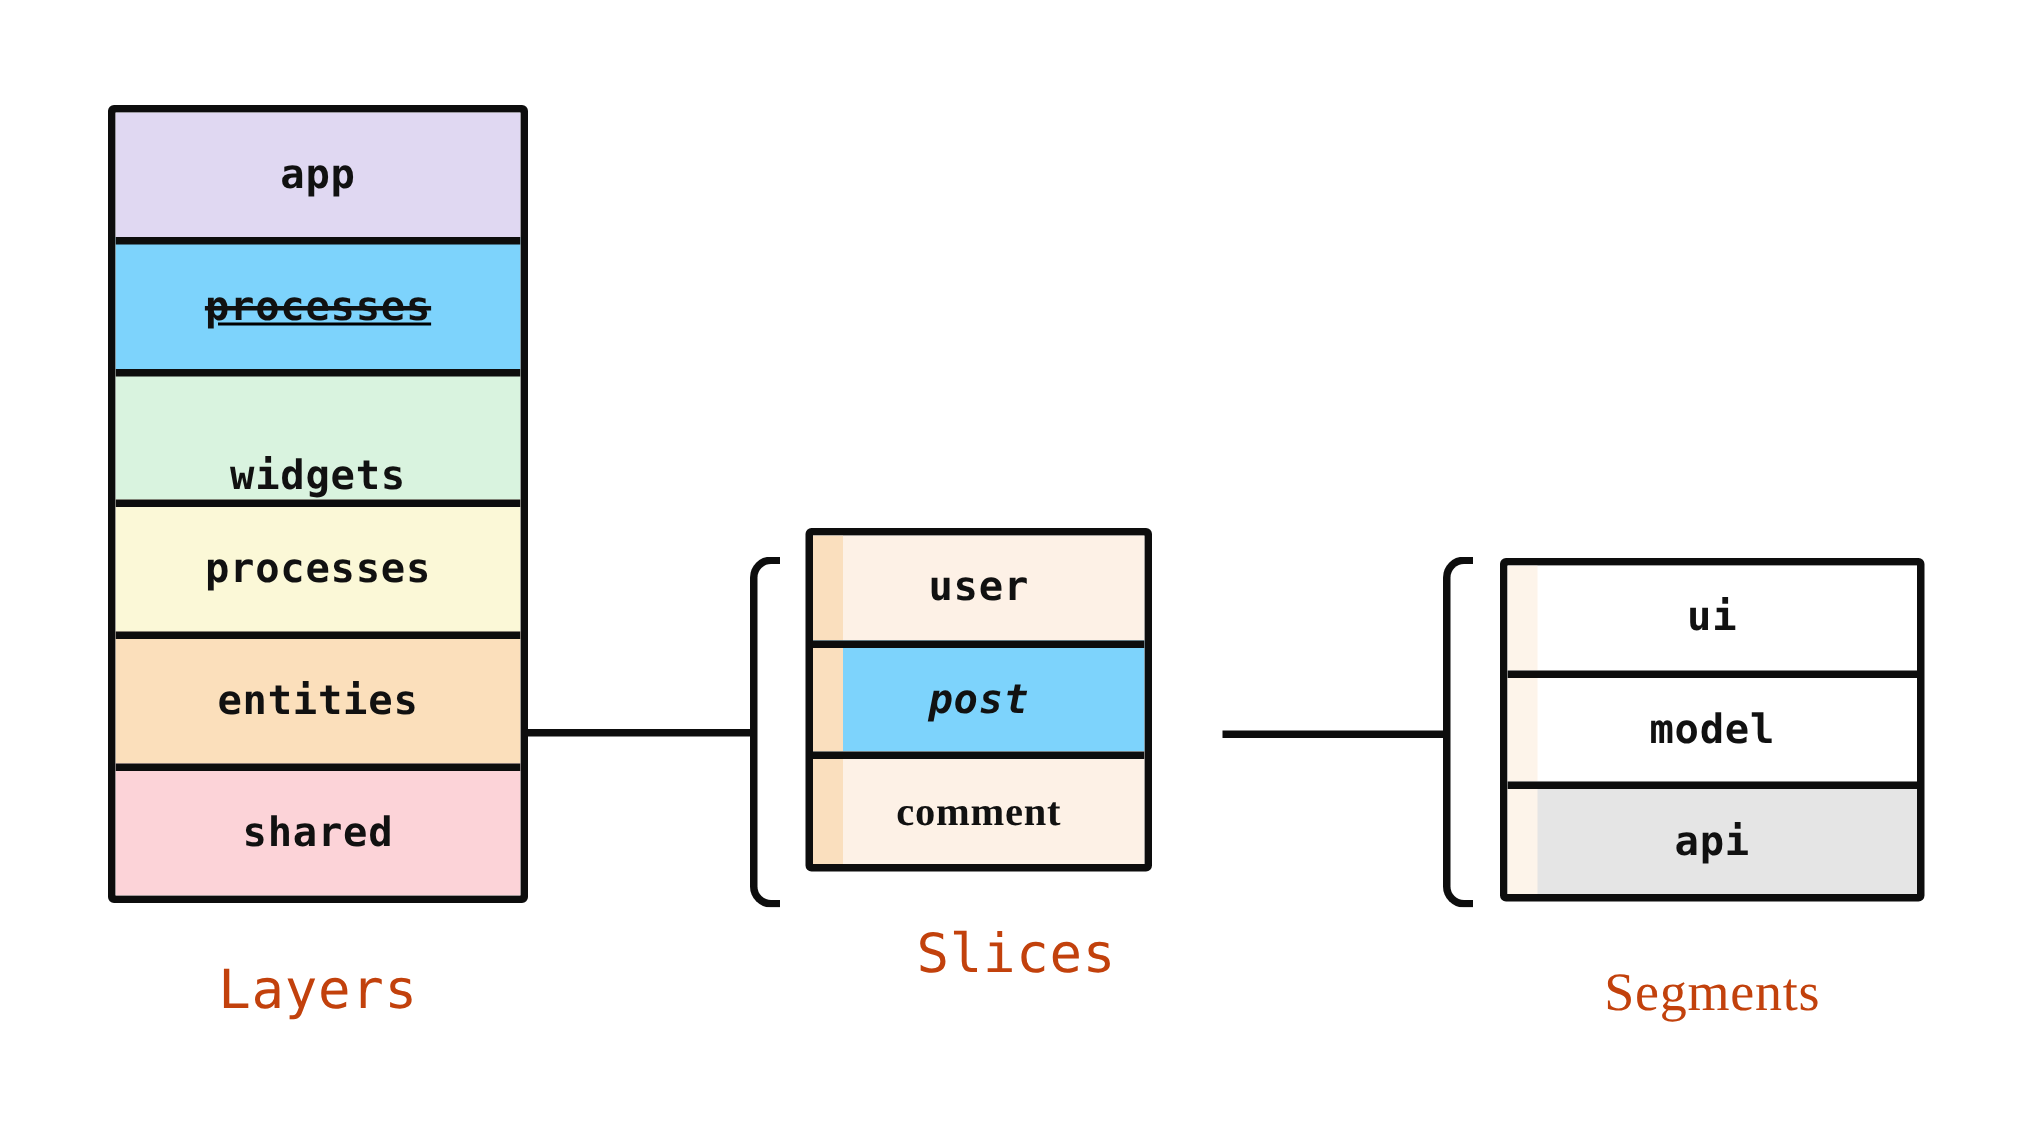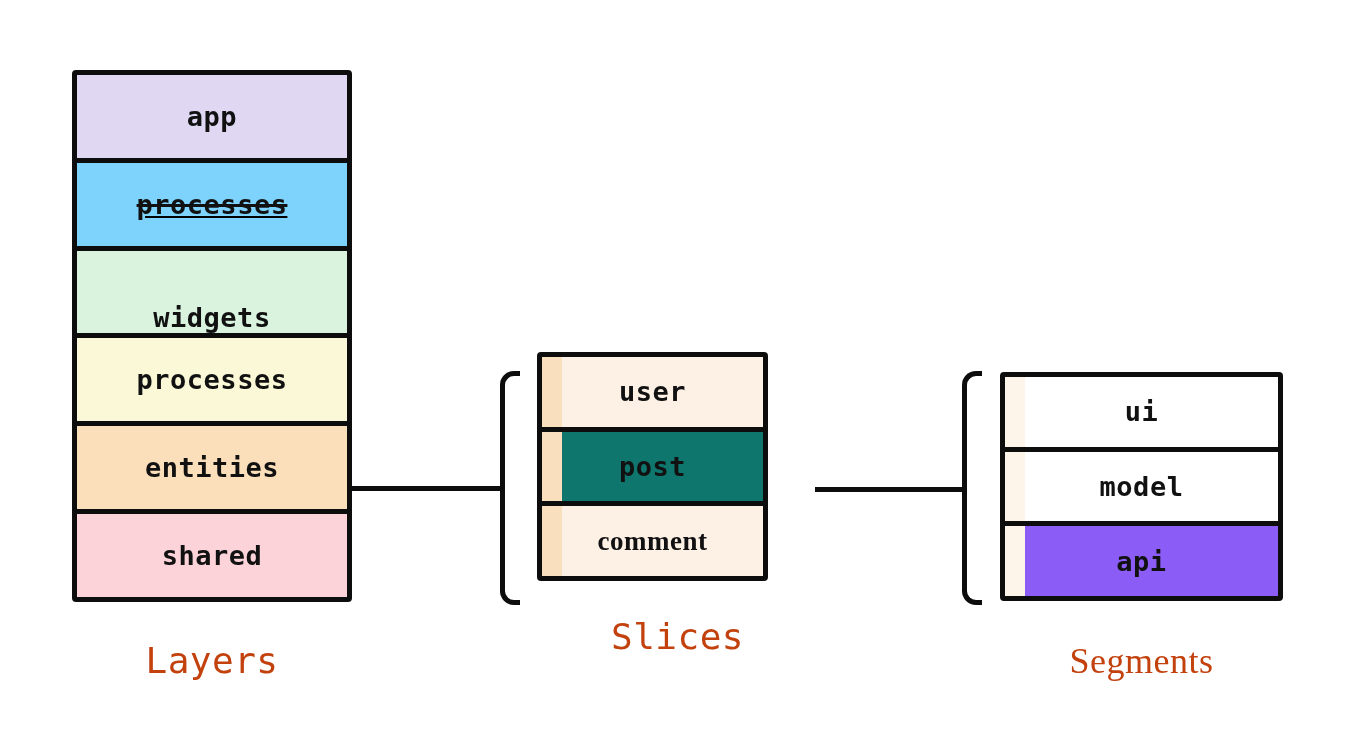--- a/index.html
+++ b/index.html
@@ -102,21 +102,21 @@
 
   <div class="connector" style="left:350px; top:486px; width:152px;"></div>
 
   <div class="bracket" style="left:500px; top:371px;"></div>
 
   <div class="box" style="left:537px; top:352px; width:231px; height:229px;">
     <div class="row" style="background-color: rgb(253, 241, 230);">
       <span class="stripe" style="background-color: rgb(250, 223, 190);"></span>
       <span class="row-label">user</span>
     </div>
-    <div class="row" style="background-color: #0f766e;">
+    <div class="row" style="background-color: #7dd3fc; font-style: italic;">
       <span class="stripe" style="background-color: rgb(250, 223, 190);"></span>
       <span class="row-label">post</span>
     </div>
     <div class="row" style="background-color: rgb(253, 241, 230); font-family: Liberation Serif, serif;">
       <span class="stripe" style="background-color: rgb(250, 223, 190);"></span>
       <span class="row-label">comment</span>
     </div>
   </div>
 
   <div class="connector" style="left:815px; top:487px; width:147px;"></div>
@@ -125,21 +125,21 @@
 
   <div class="box" style="left:1000px; top:372px; width:283px; height:229px;">
     <div class="row" style="background-color: rgb(255, 255, 255); justify-content: center;">
       <span class="stripe" style="background-color: rgb(253, 244, 234);"></span>
       <span class="row-label">ui</span>
     </div>
     <div class="row" style="background-color: rgb(255, 255, 255);">
       <span class="stripe" style="background-color: rgb(253, 244, 234);"></span>
       <span class="row-label">model</span>
     </div>
-    <div class="row" style="background-color: #8b5cf6;">
+    <div class="row" style="background-color: #e5e5e5;">
       <span class="stripe" style="background-color: rgb(253, 244, 234);"></span>
       <span class="row-label">api</span>
     </div>
   </div>
 
   <div class="col-label" style="left:72px; top:640px; width:280px;">Layers</div>
   <div class="col-label" style="left:537px; top:616px; width:281px;">Slices</div>
   <div class="col-label" style="left:1000px; top:640px; width:283px;font-family:Liberation Serif, serif;">Segments</div>
 
 </div>

